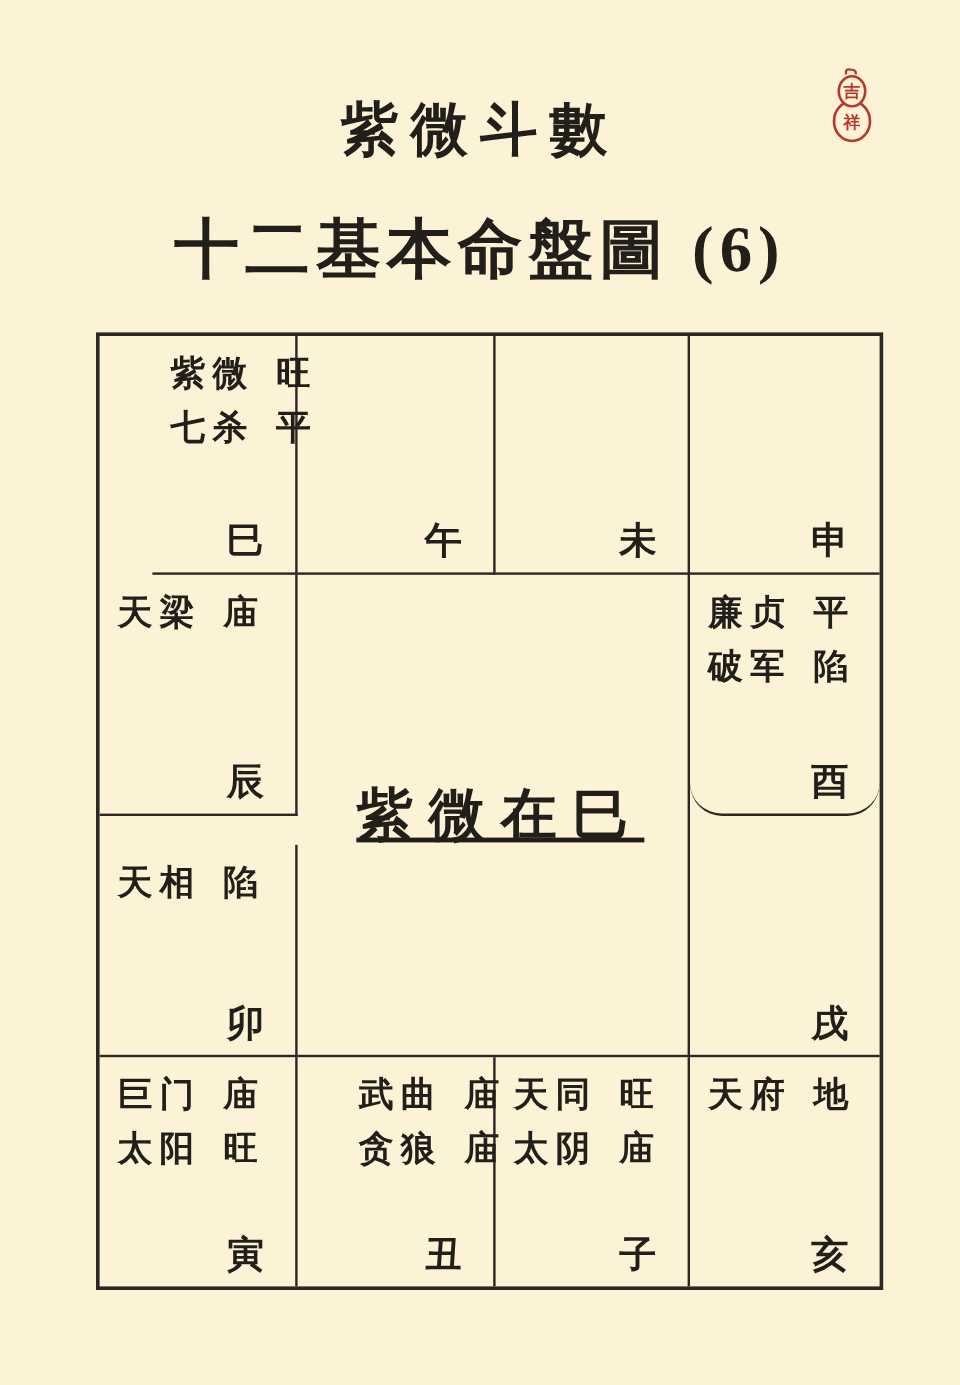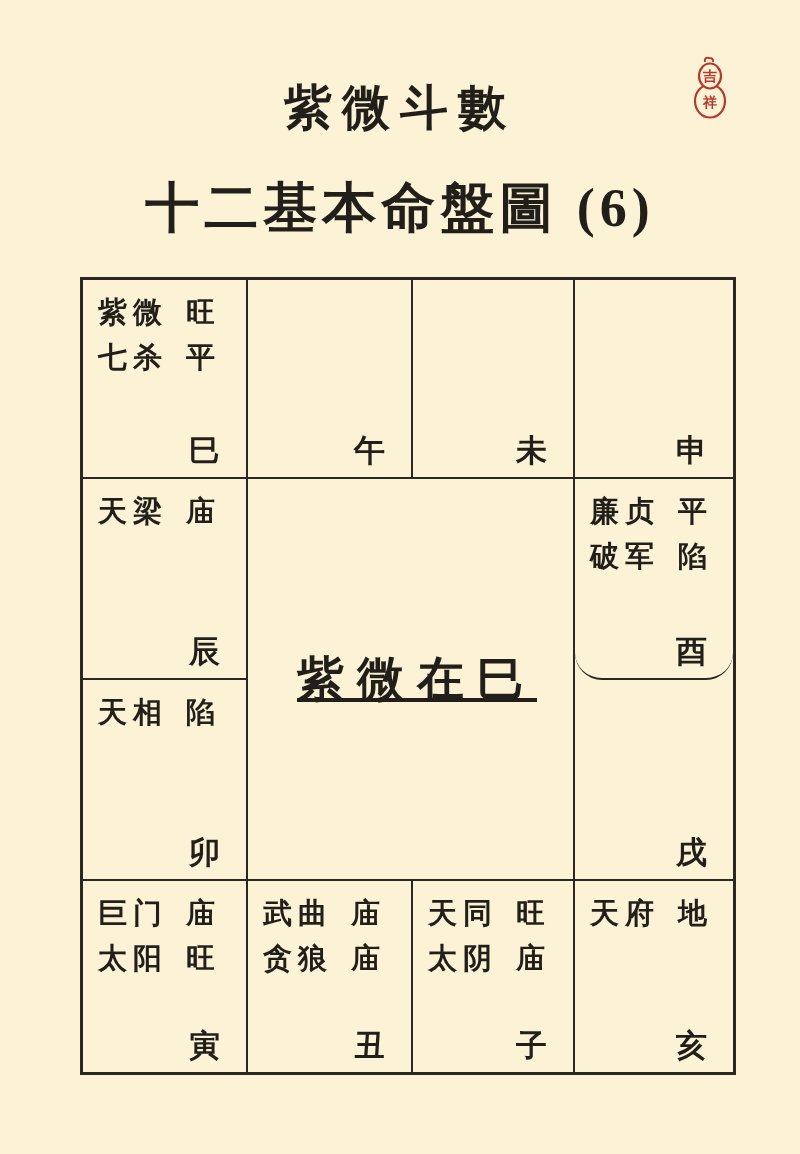--- a/index.html
+++ b/index.html
@@ -55,31 +55,31 @@
     background:var(--background);
   }
   .cell{
     position:relative;
     border-right:2px solid var(--grid-line);
     border-bottom:2px solid var(--grid-line);
   }
   .cell.last-col{border-right:none;}
   .cell.last-row{border-bottom:none;}
 
-  .pos-si  {grid-area:1/1/2/2;}
+  .pos-si  {grid-area:1/1/2/2;margin-left:44px;}
   .pos-wu  {grid-area:1/2/2/3;}
   .pos-wei {grid-area:1/3/2/4;}
   .pos-shen{grid-area:1/4/2/5;}
   .pos-chen{grid-area:2/1/3/2;}
   .pos-center{grid-area:2/2/4/4;}
   .pos-you {grid-area:2/4/3/5;border-radius:27px;}
-  .pos-mao {grid-area:3/1/4/2;}
+  .pos-mao {grid-area:3/1/4/2;margin-top:24px;}
   .pos-xu  {grid-area:3/4/4/5;}
   .pos-yin {grid-area:4/1/5/2;text-decoration:underline;}
-  .pos-chou{grid-area:4/2/5/3;}
+  .pos-chou{grid-area:4/2/5/3;margin-left:36px;}
   .pos-zi  {grid-area:4/3/5/4;padding-left:33px;}
   .pos-hai {grid-area:4/4/5/5;text-align:center;}
 
   .stars{
     position:absolute;
     top:10px;left:15px;
   }
   .star-line{
     display:flex;
     align-items:baseline;

